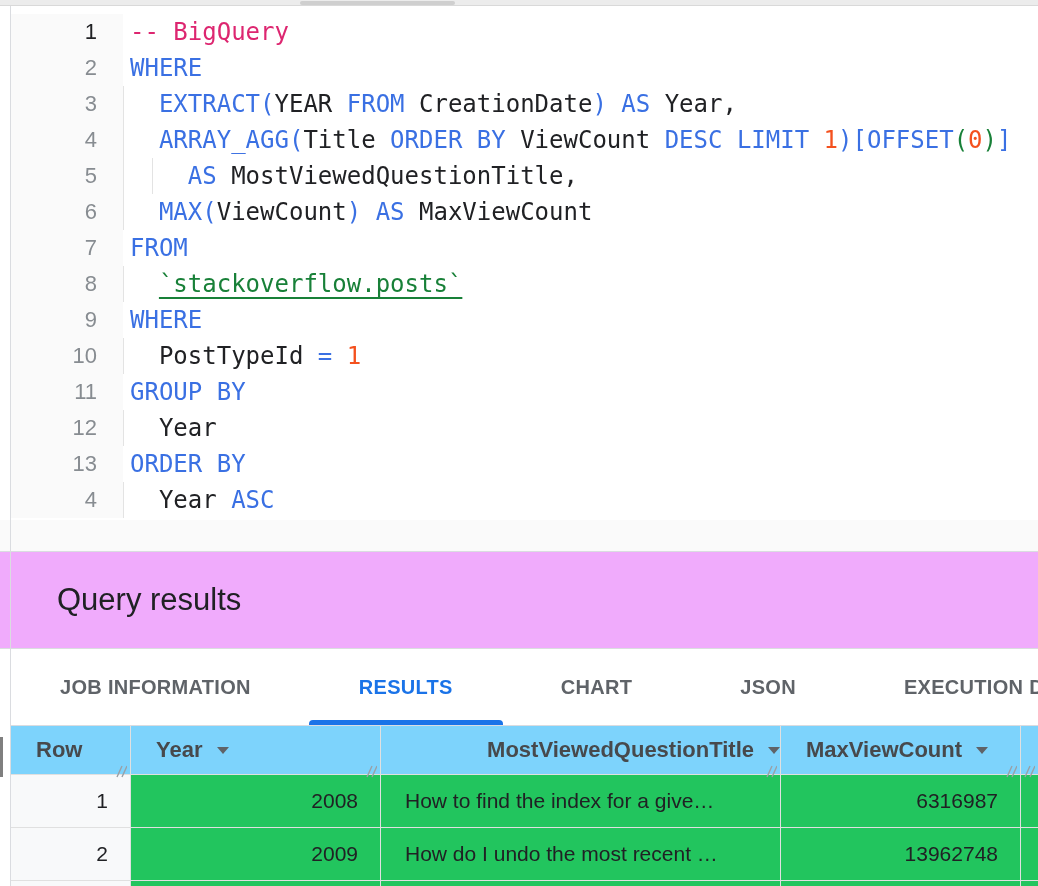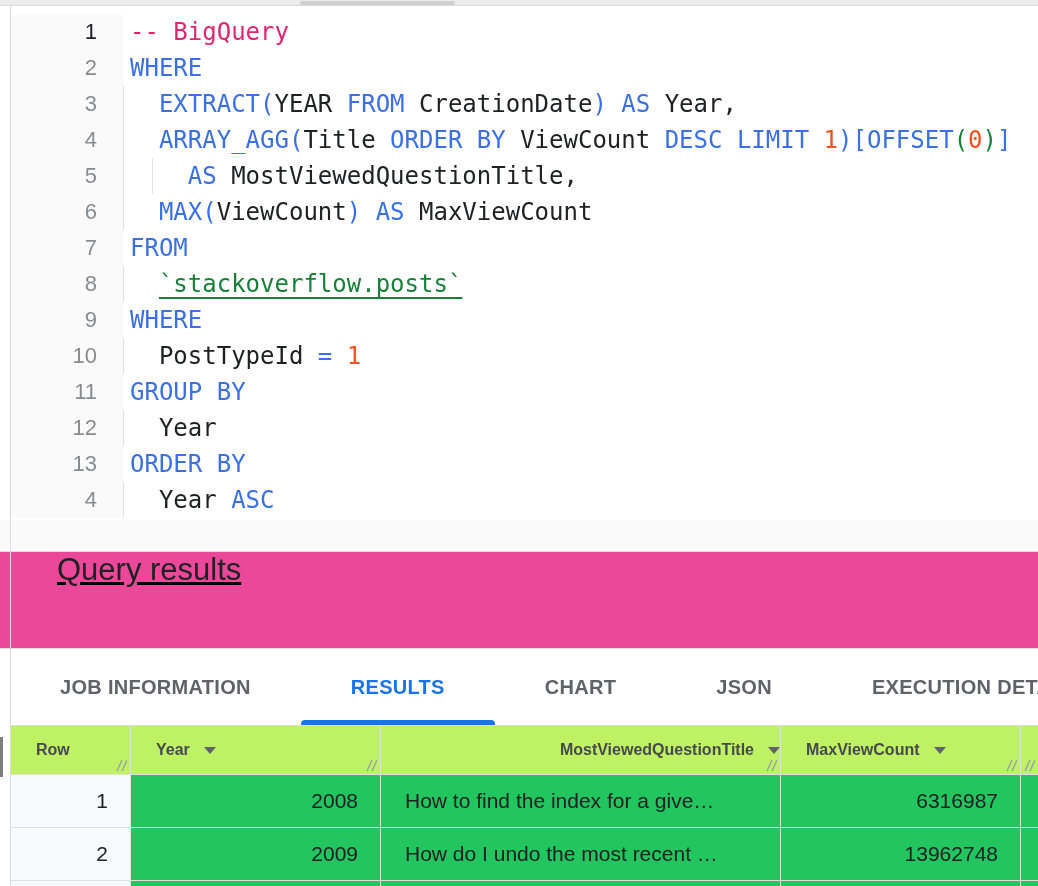--- a/index.html
+++ b/index.html
@@ -24,34 +24,34 @@
   .code-area .cl { position:relative; height:36px; line-height:36px; white-space:pre; padding-left:7px; color:#202124; }
   .code-area .cl .guide { position:absolute; top:0; bottom:0; width:1px; background:#e3e3e3; }
   .kw  { color:#3a70e3; }
   .com { color:#dd2670; }
   .num { color:#f4511e; }
   .grn { color:#188038; }
   .lnk { color:#188038; text-decoration:underline; text-underline-offset:5px; }
   .editor-filler { height:32px; background:#fafafa; border-bottom:1px solid #dadce0; }
 
   
-  .results-header { height:97px; border-bottom:1px solid #dadce0; display:flex; align-items:flex-start; padding-left:57px; background:#ec4899;text-decoration:underline; }
+  .results-header { height:97px; border-bottom:1px solid #dadce0; display:flex; align-items:center; padding-left:57px; background:#f0abfc; }
   .results-title { font-size:31px; font-weight:400; color:#202124; }
 
-  .tabs { display:flex; height:77px; border-bottom:1px solid #dadce0; margin-left:10px; }
+  .tabs { display:flex; height:77px; border-bottom:1px solid #dadce0; margin-left:10px;gap:8px; }
   .tab { position:relative; border:none; background:none; padding:0 50px; font-family:"Liberation Sans",sans-serif;
          font-size:20px; font-weight:700; letter-spacing:.3px; color:#5f6368; cursor:pointer; white-space:nowrap; }
   .tab.active { color:#1a73e8;text-align:center; }
   .tab.active::after { content:""; position:absolute; left:0; right:0; bottom:0; height:5px; background:#1a73e8; border-radius:4px 4px 0 0; }
 
   
   .table { margin-left:11px; }
   .thead, .trow { display:flex; }
-  .th { position:relative; height:49px; background:#bef264; border-right:1px solid #e0e0e0; border-bottom:1px solid #e0e0e0;
-        display:flex; align-items:center; padding-left:25px; font-size:16px; font-weight:700; color:#47494c; }
+  .th { position:relative; height:49px; background:#7dd3fc; border-right:1px solid #e0e0e0; border-bottom:1px solid #e0e0e0;
+        display:flex; align-items:center; padding-left:25px; font-size:22px; font-weight:700; color:#47494c; }
   .th.sliver { flex:1; padding-left:0; border-right:none; }
   .sort-arrow { width:0; height:0; margin-left:14px; border-left:6px solid transparent; border-right:6px solid transparent; border-top:7px solid #5f6368; }
   .resize-handle { position:absolute; right:3px; bottom:3px; width:13px; height:13px; cursor:col-resize; }
   .td { height:53px; border-right:1px solid #e0e0e0; border-bottom:1px solid #e0e0e0;
         display:flex; align-items:center; font-size:21px; color:#202124; background:#22c55e; overflow:hidden; white-space:nowrap; }
   .td.rowidx { background:#f8f9fa; }
   .td.al-r { justify-content:flex-end; padding-right:22px; }
   .td.al-l { justify-content:flex-start; padding-left:24px; }
   .td.sliver { flex:1; border-right:none; }
 

